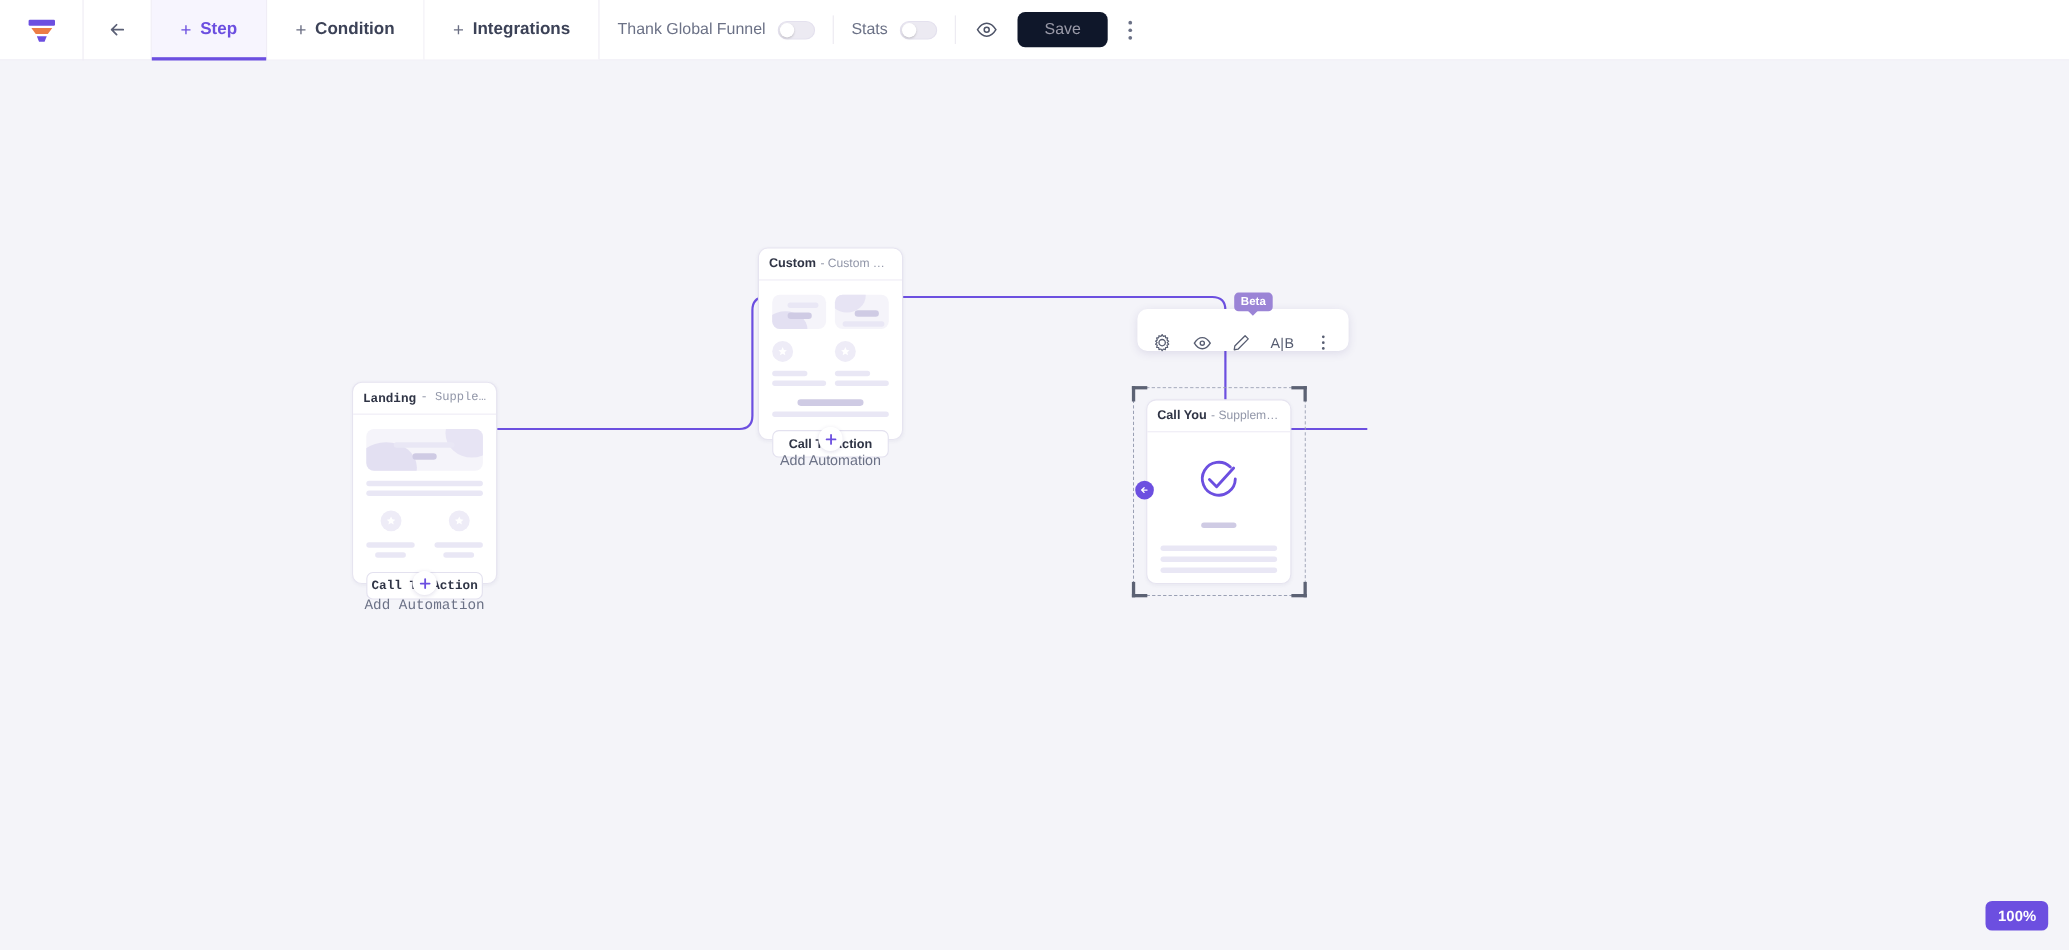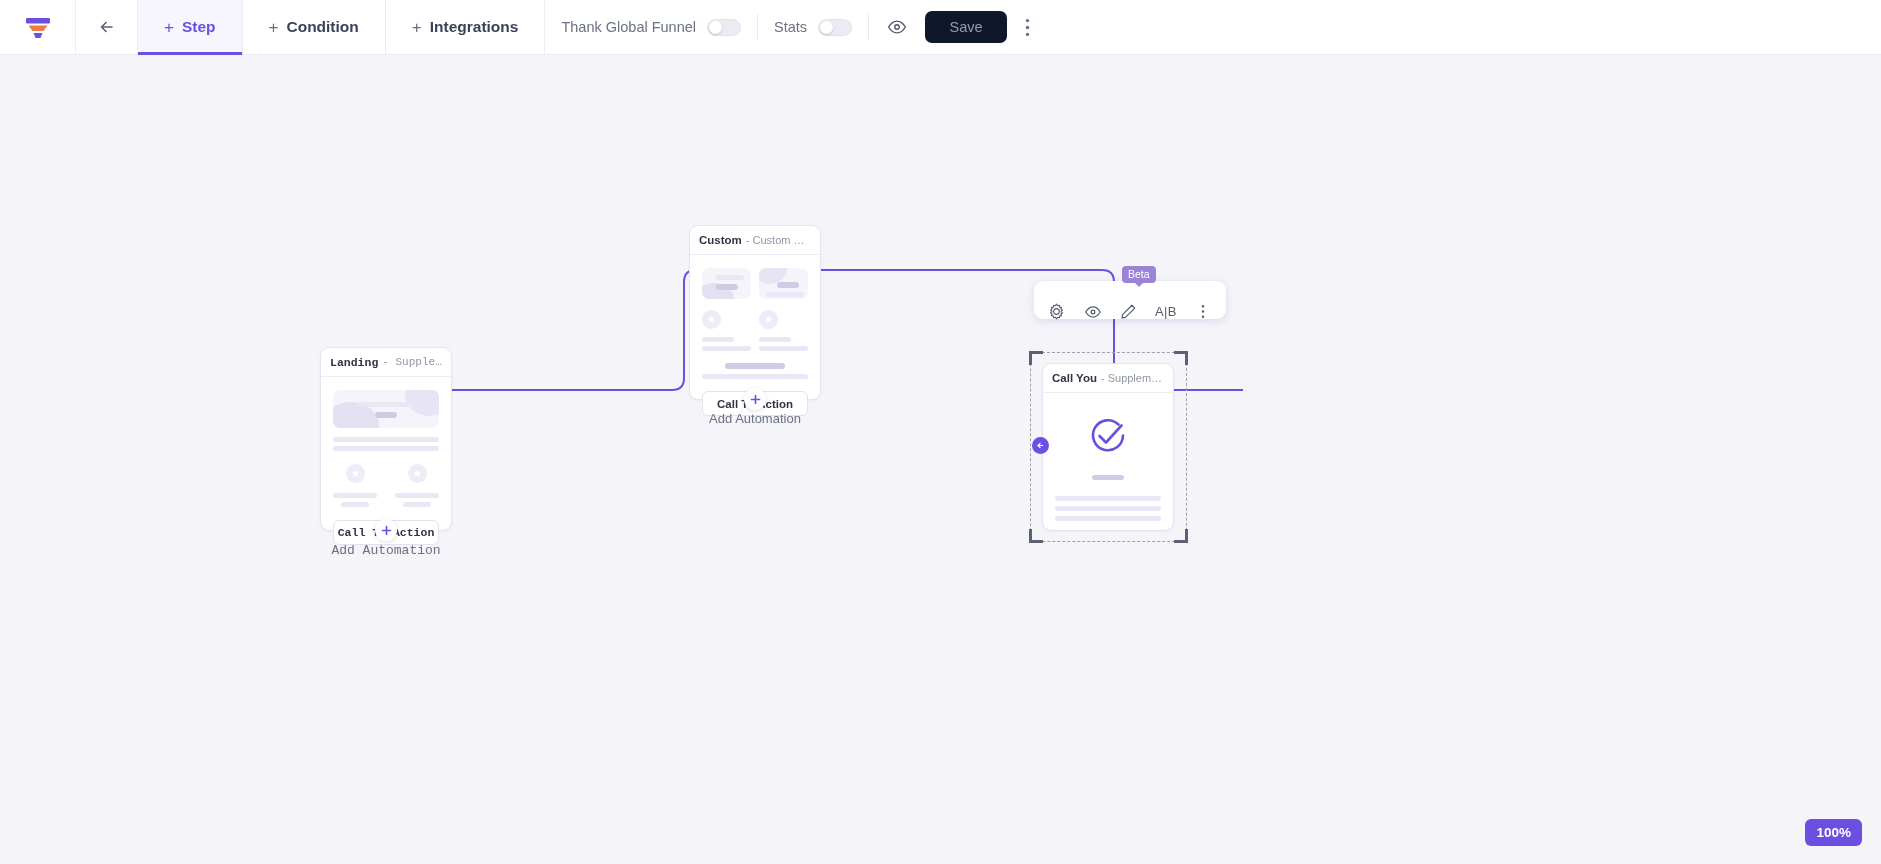--- a/index.html
+++ b/index.html
@@ -220,21 +220,21 @@
     width: 19px; height: 19px; margin-top: 23px;
   }
   .tb-item svg { display:block; }
   .ab-item {
     font-size: 13px; color: #565c70; letter-spacing: 0.3px;
     width: auto; white-space: nowrap;
   }
   .beta-badge {
     position: absolute;
     background: #9b84d6; color: #ffffff;
-    font-size: 10.5px; font-weight: normal;
+    font-size: 10.5px; font-weight: bold;
     padding: 2px 6px 3px 6px; border-radius: 4px;
     white-space: nowrap;
     z-index: 25;
   }
   .beta-badge::after {
     content:""; position:absolute; left: 50%; transform: translateX(-50%);
     bottom: -4px; width: 0; height: 0;
     border-left: 5px solid transparent; border-right: 5px solid transparent;
     border-top: 5px solid #9b84d6;
   }

